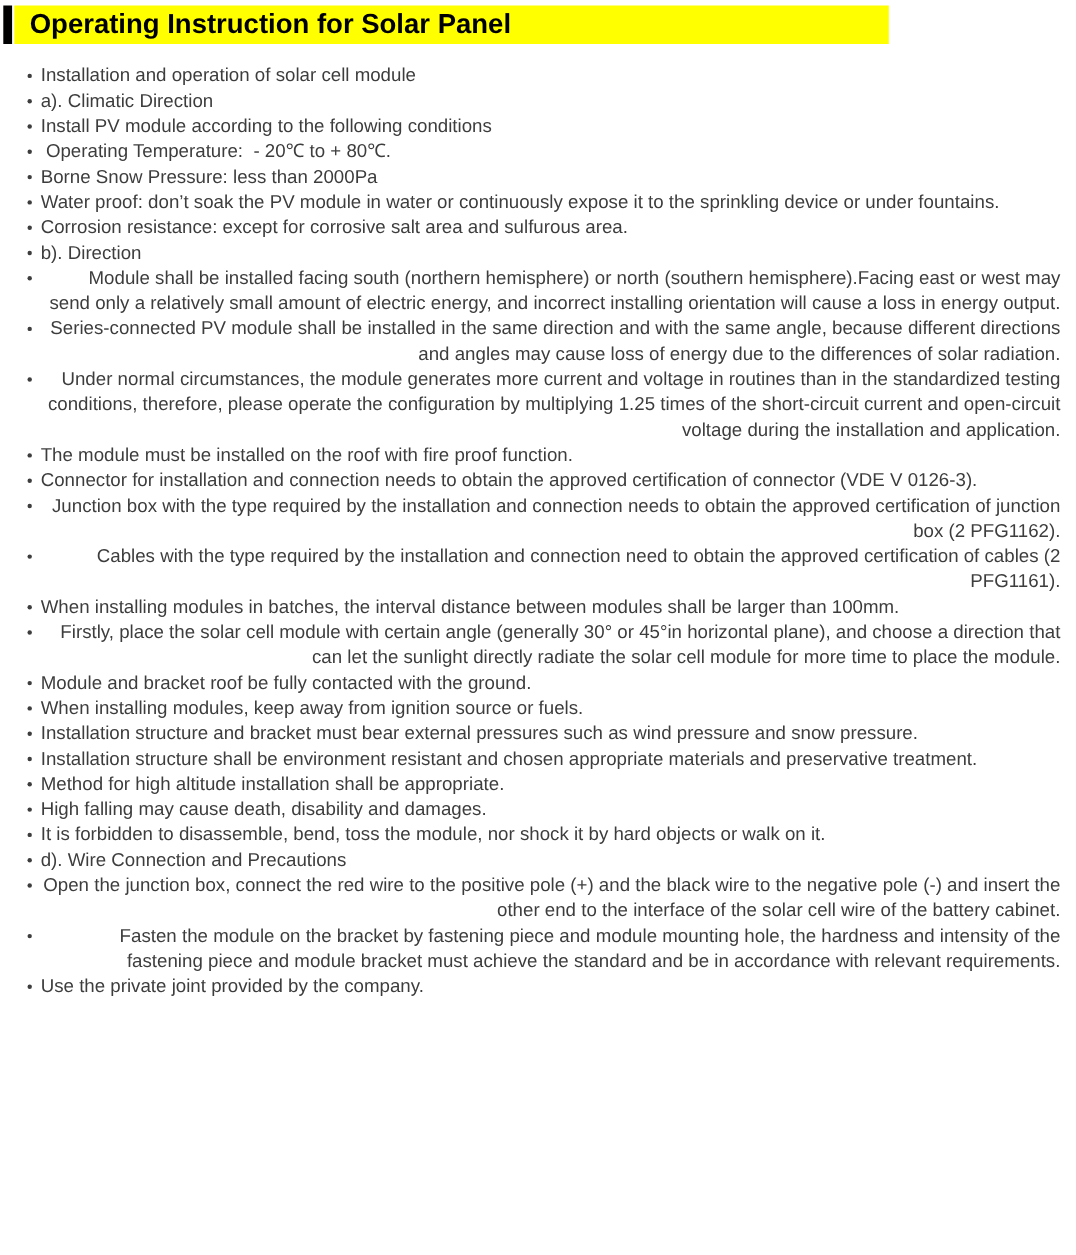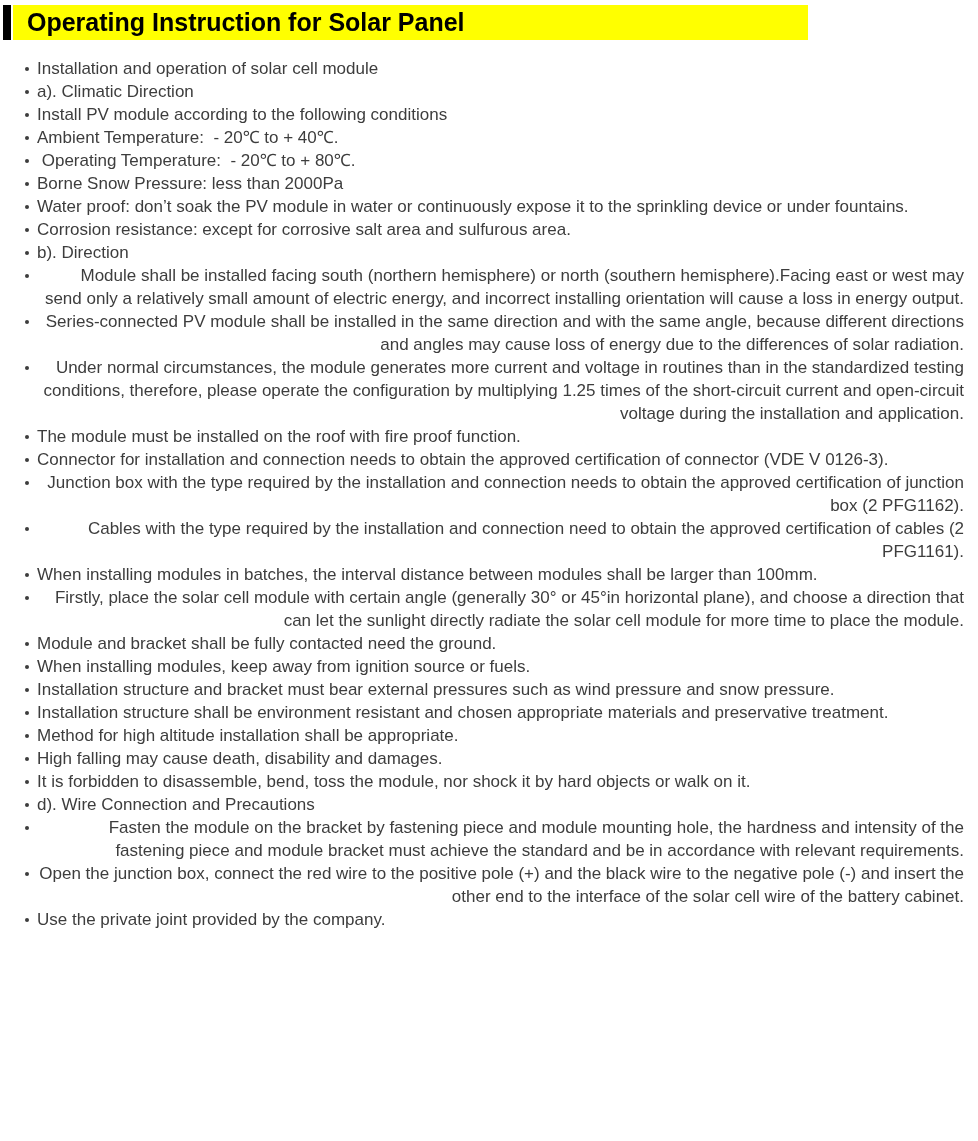--- a/index.html
+++ b/index.html
@@ -83,24 +83,20 @@
       <li>
         <span class="dot"></span>
         <span class="txt">a). Climatic Direction</span>
       </li>
       <li>
         <span class="dot"></span>
         <span class="txt">Install PV module according to the following conditions</span>
       </li>
       <li>
         <span class="dot"></span>
-        <span class="txt">Ambient Temperature:  - 20℃ to + 40℃.</span>
-      </li>
-      <li>
-        <span class="dot"></span>
         <span class="txt"> Operating Temperature:  - 20℃ to + 80℃.</span>
       </li>
       <li>
         <span class="dot"></span>
         <span class="txt">Borne Snow Pressure: less than 2000Pa</span>
       </li>
       <li>
         <span class="dot"></span>
         <span class="txt">Water proof: don’t soak the PV module in water or continuously expose it to the sprinkling device or under fountains.</span>
       </li>
@@ -143,21 +139,21 @@
       <li>
         <span class="dot"></span>
         <span class="txt">When installing modules in batches, the interval distance between modules shall be larger than 100mm.</span>
       </li>
       <li>
         <span class="dot"></span>
         <span class="txt">Firstly, place the solar cell module with certain angle (generally 30° or 45°in horizontal plane), and choose a direction that can let the sunlight directly radiate the solar cell module for more time to place the module.</span>
       </li>
       <li>
         <span class="dot"></span>
-        <span class="txt">Module and bracket shall be fully contacted need the ground.</span>
+        <span class="txt">Module and bracket roof be fully contacted with the ground.</span>
       </li>
       <li>
         <span class="dot"></span>
         <span class="txt">When installing modules, keep away from ignition source or fuels.</span>
       </li>
       <li>
         <span class="dot"></span>
         <span class="txt">Installation structure and bracket must bear external pressures such as wind pressure and snow pressure.</span>
       </li>
       <li>
@@ -175,24 +171,24 @@
       <li>
         <span class="dot"></span>
         <span class="txt">It is forbidden to disassemble, bend, toss the module, nor shock it by hard objects or walk on it.</span>
       </li>
       <li>
         <span class="dot"></span>
         <span class="txt">d). Wire Connection and Precautions</span>
       </li>
       <li>
         <span class="dot"></span>
-        <span class="txt">Fasten the module on the bracket by fastening piece and module mounting hole, the hardness and intensity of the fastening piece and module bracket must achieve the standard and be in accordance with relevant requirements.</span>
+        <span class="txt">Open the junction box, connect the red wire to the positive pole (+) and the black wire to the negative pole (-) and insert the other end to the interface of the solar cell wire of the battery cabinet.</span>
       </li>
       <li>
         <span class="dot"></span>
-        <span class="txt">Open the junction box, connect the red wire to the positive pole (+) and the black wire to the negative pole (-) and insert the other end to the interface of the solar cell wire of the battery cabinet.</span>
+        <span class="txt">Fasten the module on the bracket by fastening piece and module mounting hole, the hardness and intensity of the fastening piece and module bracket must achieve the standard and be in accordance with relevant requirements.</span>
       </li>
       <li>
         <span class="dot"></span>
         <span class="txt">Use the private joint provided by the company.</span>
       </li>
     </ul>
 </div>
 
 </body></html>

